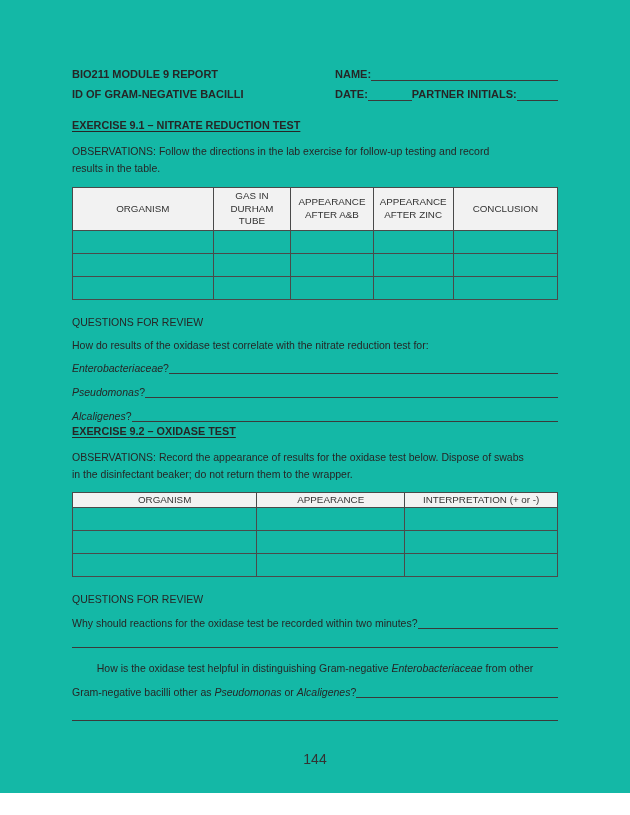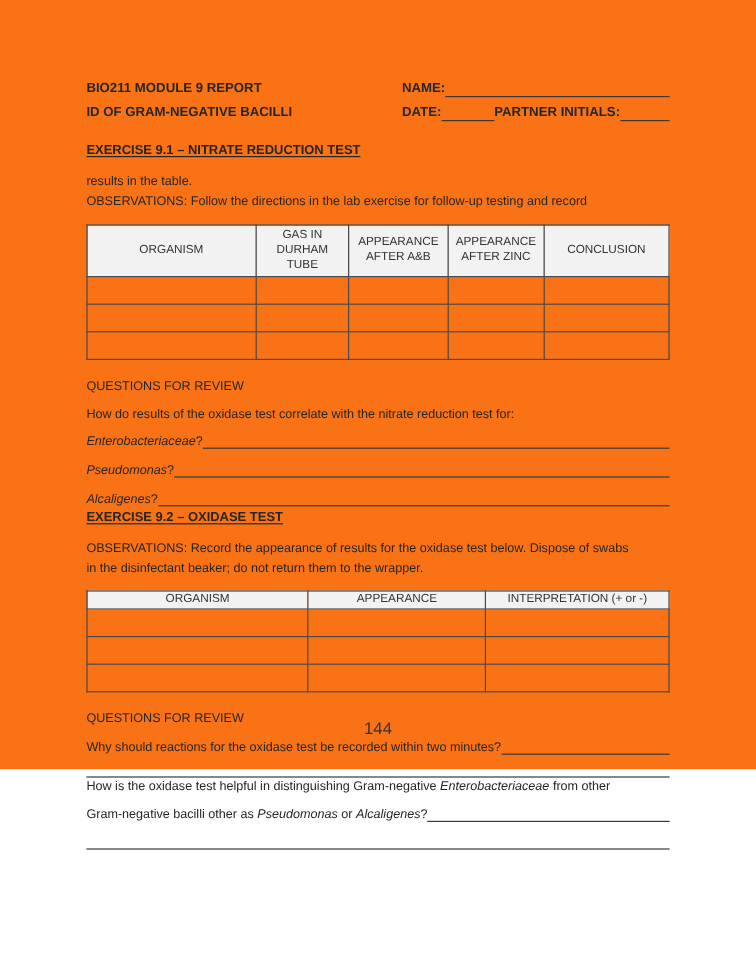--- a/index.html
+++ b/index.html
@@ -10,21 +10,21 @@
   }
   * { margin: 0; padding: 0; box-sizing: border-box; }
   html, body { background: #ffffff; }
   body {
     width: 630px; height: 815px;
     font-family: "Liberation Sans", sans-serif;
     color: var(--text);
     position: relative;
     overflow: hidden;
   }
-  .page { position: relative; width: 630px; height: 641px; background: #f97316; }
+  .page { position: relative; width: 630px; height: 793px; background: #14b8a6; }
   .content { padding: 64px 72px 0 72px; font-size: 10.5px; }
 
   
   .hdr-row { display: flex; line-height: 20px; font-weight: bold; font-size: 11px; }
   .hdr-left { width: 263px; flex: 0 0 263px; }
   .hdr-right { flex: 1; display: flex; justify-content: center; }
   .hdr-right .lbl { white-space: nowrap; }
   .blank { border-bottom: 1.5px solid var(--line); }
   .hdr-right .blank { margin-bottom: 3px; }
   .grow { flex: 1; }
@@ -65,21 +65,21 @@
   .q-row { display: flex; margin-top: 9px; line-height: 15px; }
   .q-row .txt { white-space: nowrap; flex: 0 0 auto; }
   .q-row .blank { flex: 1; margin-bottom: 2px; }
   .it { font-style: italic; }
 
   .q-heading-2 { margin-top: 15px; line-height: 14px; }
   .sect2-heading { margin-top: 0; }
   .q1-row { margin-top: 10px; }
   .full-line { border-bottom: 1.5px solid var(--line); margin-top: 16px; height: 0; }
   .full-line-2 { margin-top: 20px; }
-  .q2-line1 { line-height: 15px; }
+  .q2-line1 { margin-top: 13px; line-height: 15px; text-align: center; }
 
   .footer {
     position: absolute;
     bottom: 26px; left: 0;
     width: 100%;
     text-align: center;
     font-size: 14px;
     color: #333;
   }
 </style>
@@ -104,22 +104,22 @@
           <span class="blank date-blank"></span>
           <span class="lbl">PARTNER INITIALS:</span>
           <span class="blank grow"></span>
         </div>
       </div>
     </div>
 
     <div class="section-heading">EXERCISE 9.1 – NITRATE REDUCTION TEST</div>
 
     <div class="para">
+      <div class="pline">OBSERVATIONS: Follow the directions in the lab exercise for follow-up testing and record</div>
       <div class="pline">results in the table.</div>
-      <div class="pline">OBSERVATIONS: Follow the directions in the lab exercise for follow-up testing and record</div>
     </div>
 
     <table>
       <colgroup>
         <col style="width:29%">
           <col style="width:16%">
           <col style="width:17%">
           <col style="width:16.5%">
           <col style="width:21.5%">
       </colgroup>

